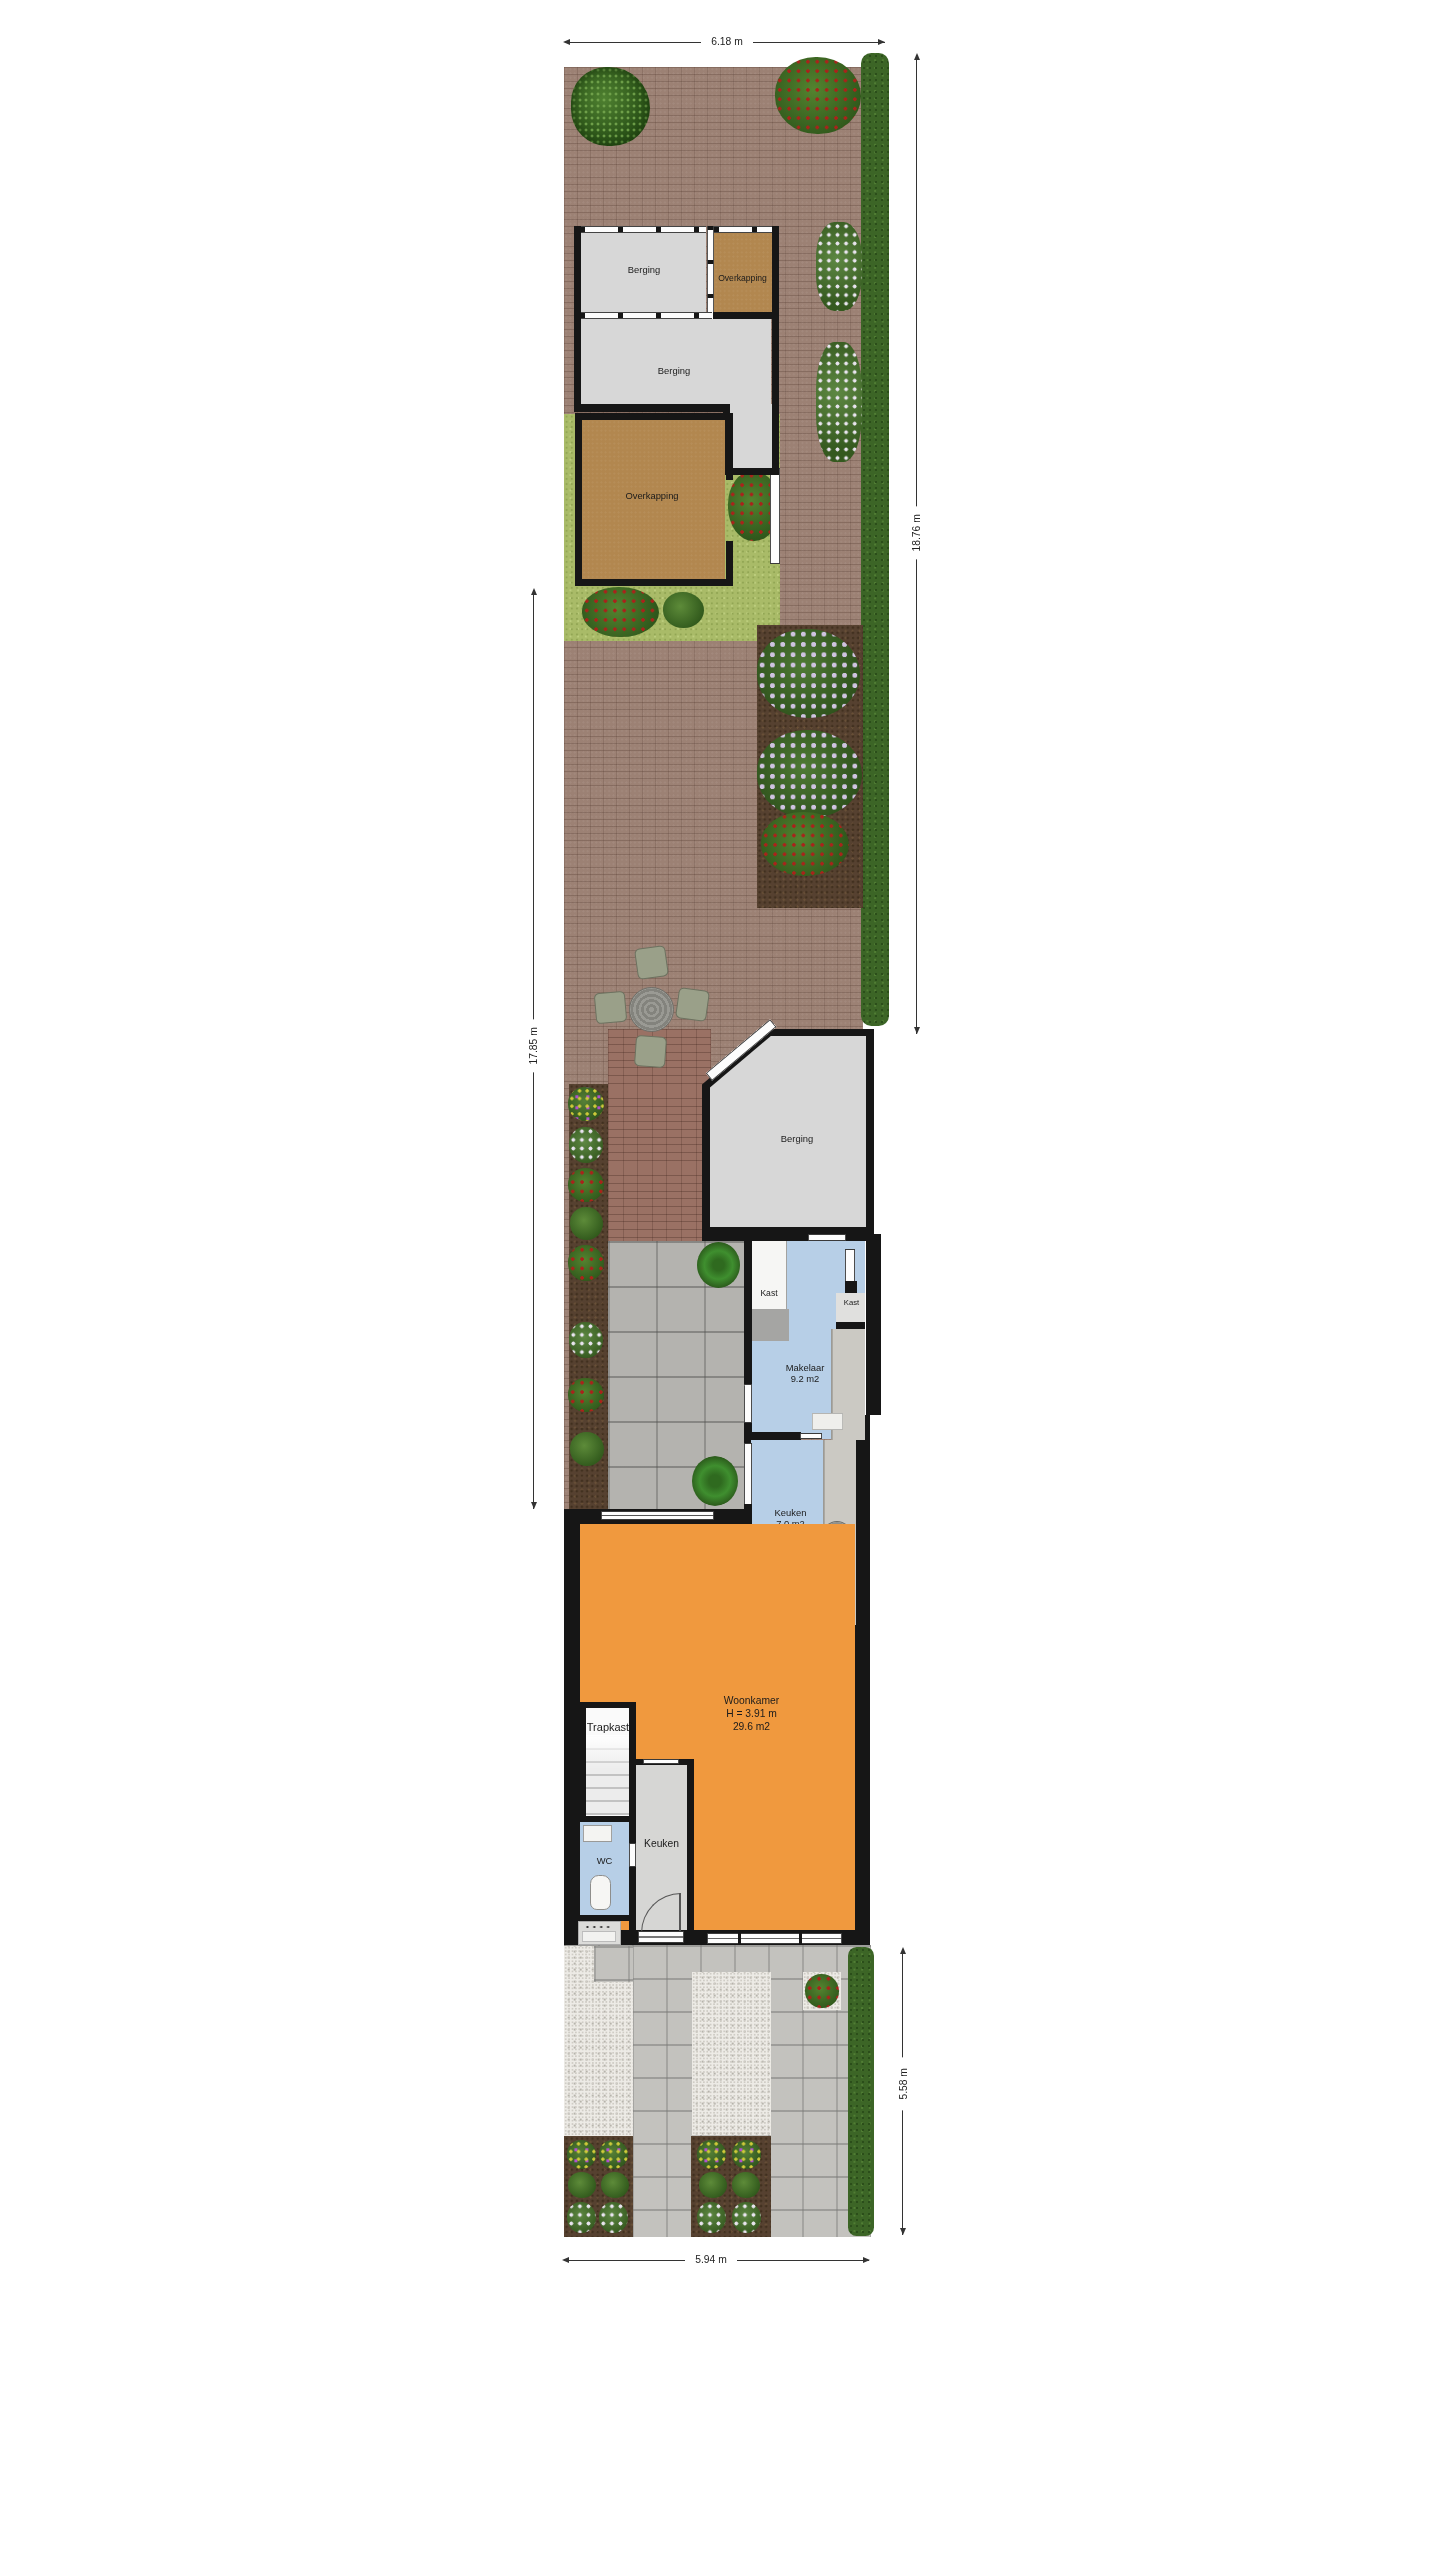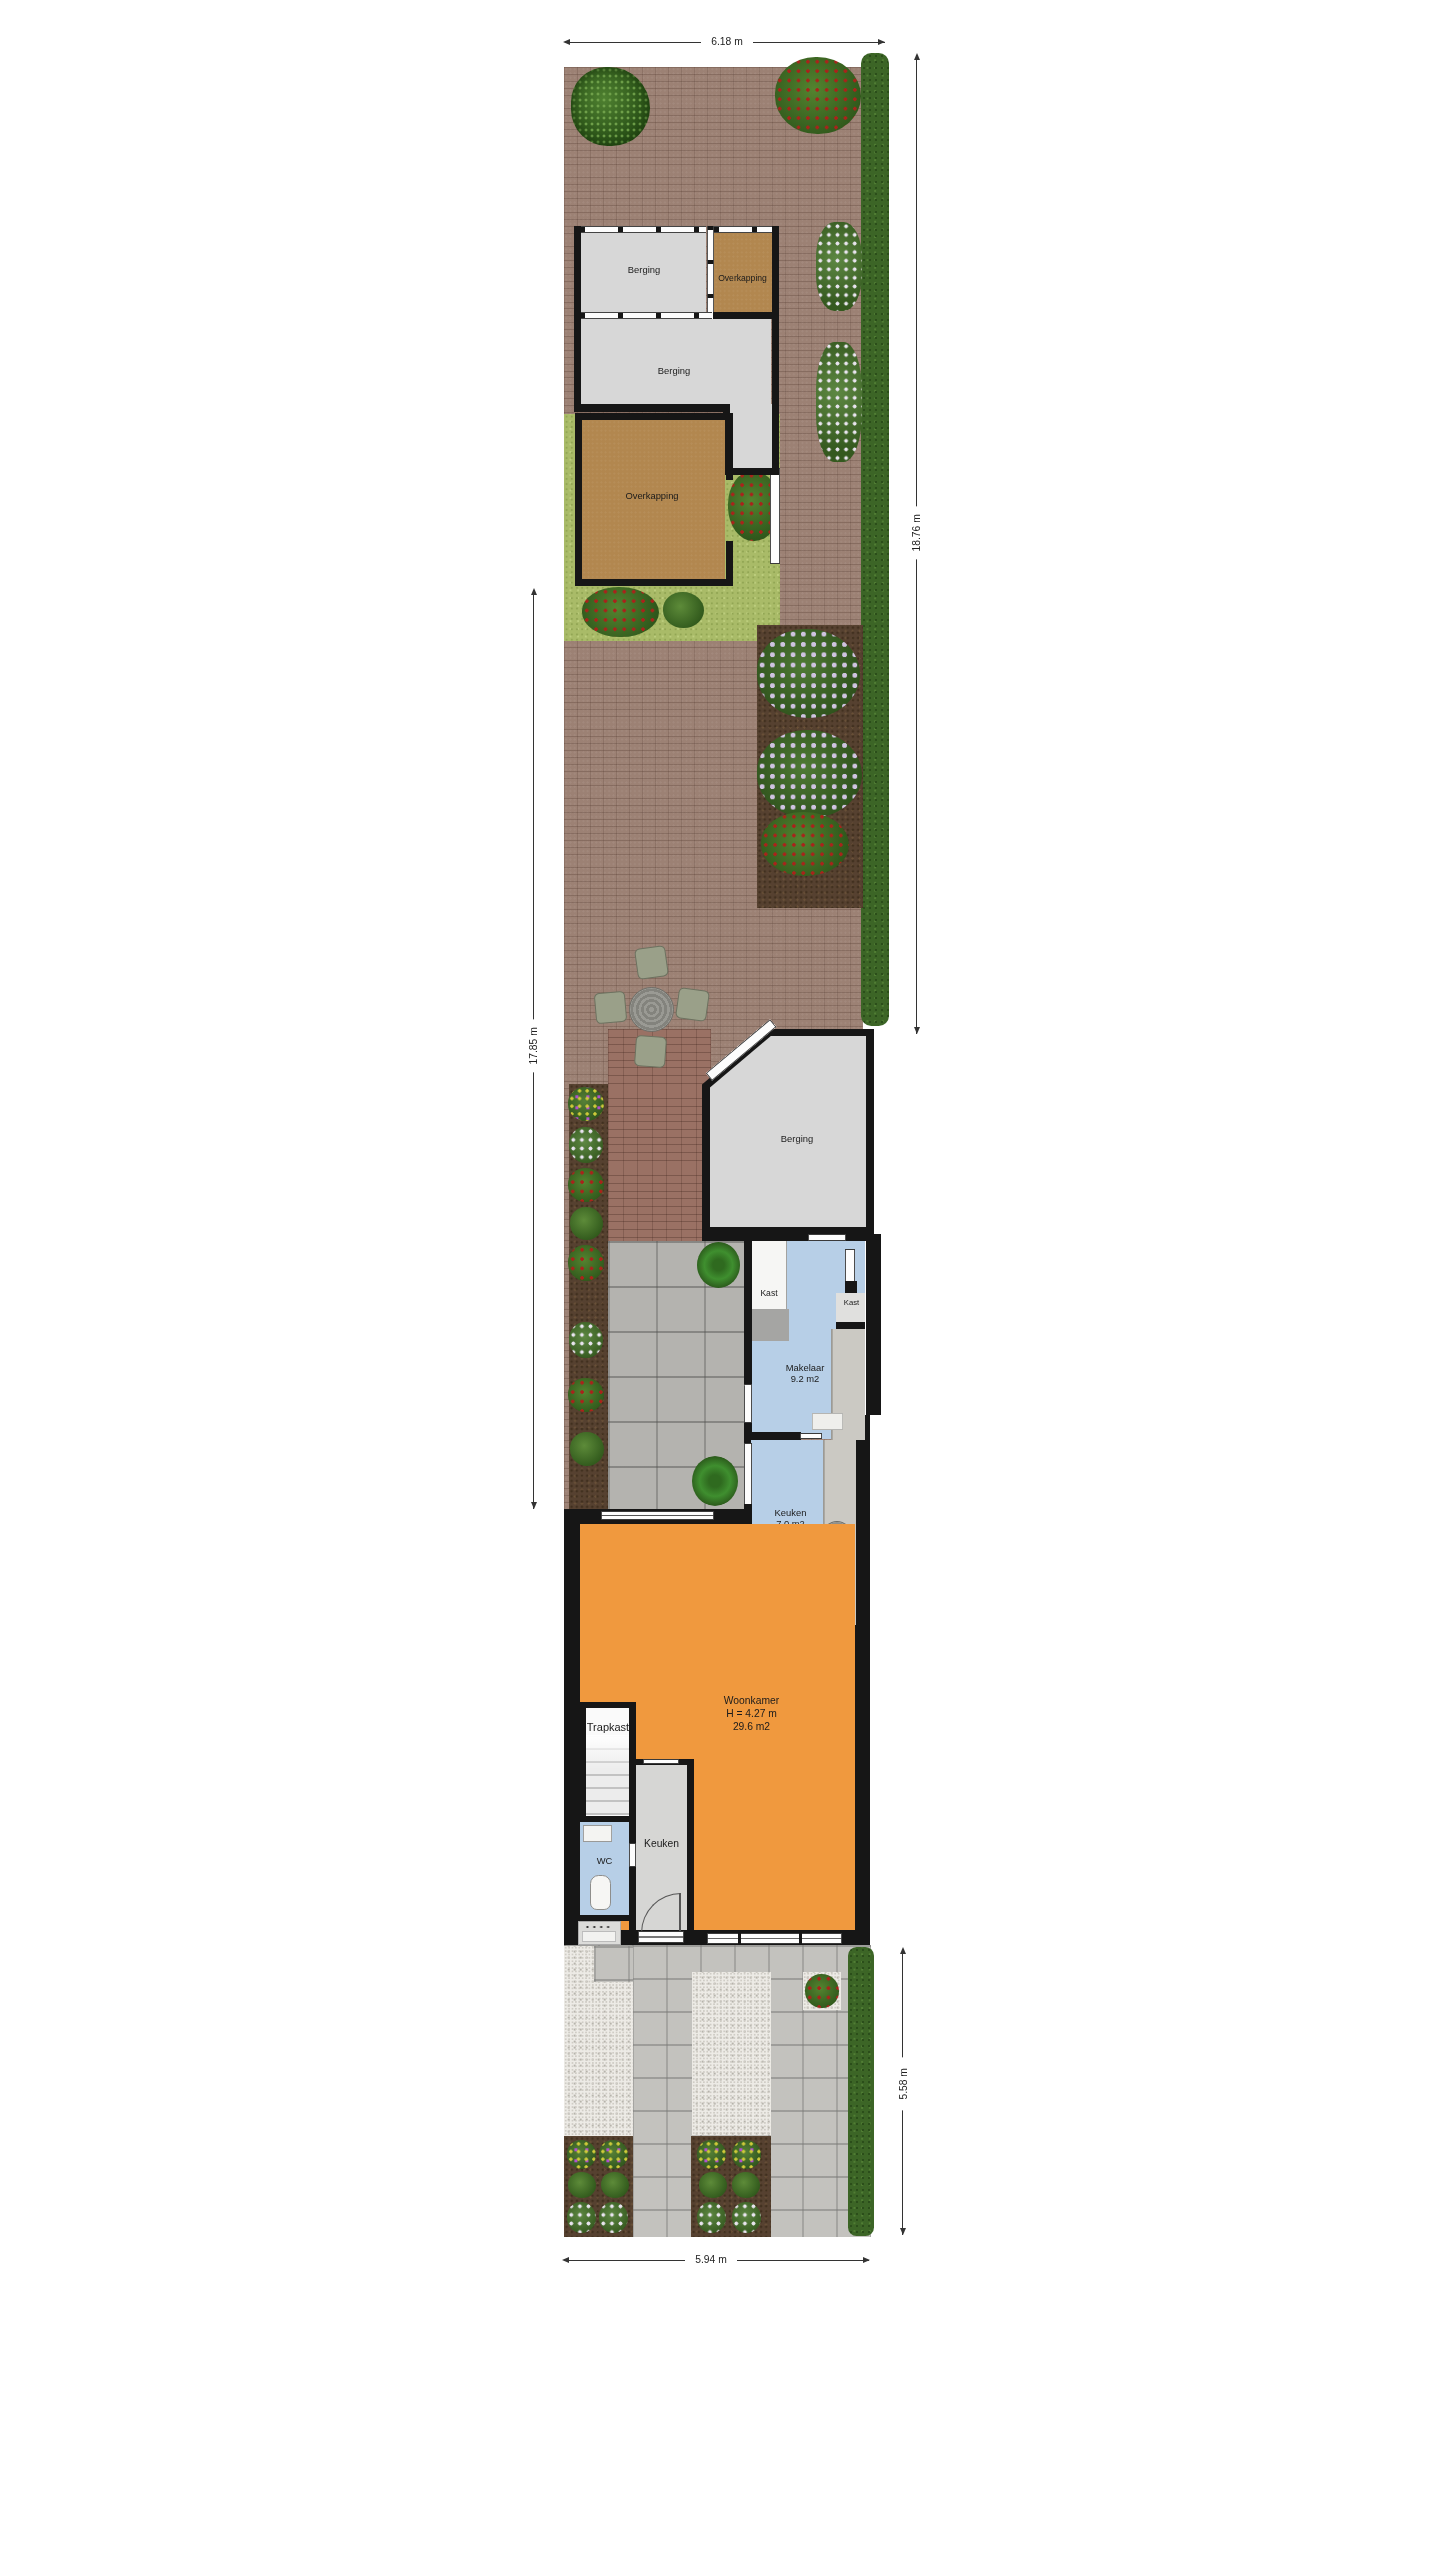--- a/index.html
+++ b/index.html
@@ -173,21 +173,21 @@
   <div class="a patio" style="left:608px;top:1241px;width:136px;height:268px;"></div>
   <div class="a plant" style="left:697px;top:1242px;width:43px;height:46px;"></div>
   <div class="a plant" style="left:692px;top:1456px;width:46px;height:50px;"></div>
   <div class="wall" style="left:564px;top:1509px;width:187px;height:15.5px;"></div>
   <div class="win" style="left:601px;top:1511px;width:113px;height:9.4px;background-image:linear-gradient(transparent 45%,#555 45%,#555 55%,transparent 55%);"></div>
 
   <div class="wall" style="left:564px;top:1509px;width:16.3px;height:436px;"></div>
   <div class="a orroom" style="left:580px;top:1524px;width:275px;height:406px;"></div>
   <div class="lbl" style="left:683px;top:1695px;width:137px;font-size:10.3px;line-height:1.25;">
     <span>Woonkamer</span><br>
-    <span>H = 4.27 m</span><br>
+    <span>H = 3.91 m</span><br>
     <span>29.6 m2</span>
   </div>
   <div class="wall" style="left:564px;top:1930px;width:306px;height:14.6px;"></div>
 
   <div class="wall" style="left:580px;top:1702px;width:55px;height:120px;"></div>
   <div class="a" style="left:586px;top:1708px;width:43px;height:108px;background:#fafafa;"></div>
   <div class="a" style="left:586px;top:1735px;width:43px;height:80px;background:linear-gradient(#ffffff,rgba(255,255,255,0) 45%),repeating-linear-gradient(180deg,#c2c2c2 0 1.7px,#ececec 1.7px 13px);"></div>
   <div class="lbl" style="left:579px;top:1721px;width:58px;font-size:11px;">Trapkast</div>
 
   <div class="wall" style="left:629px;top:1702px;width:6.9px;height:228px;"></div>

